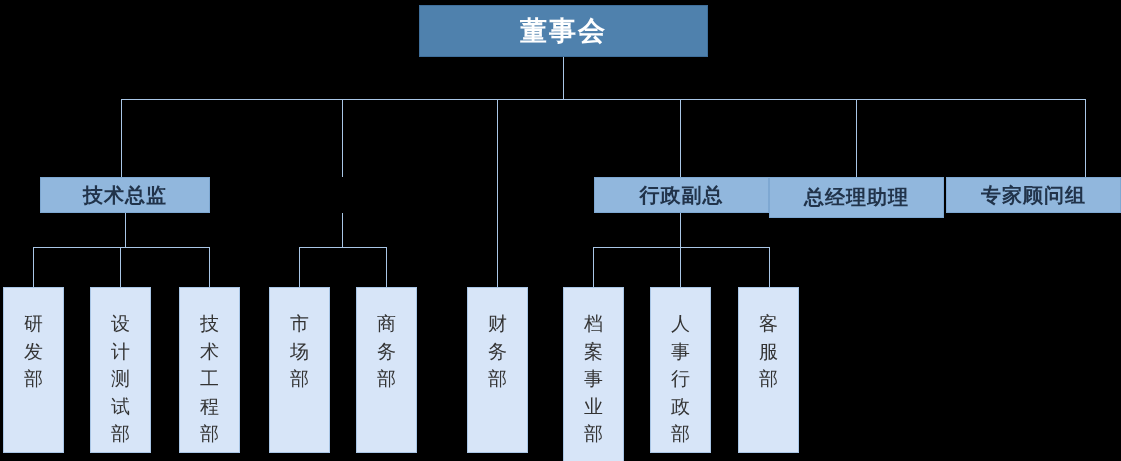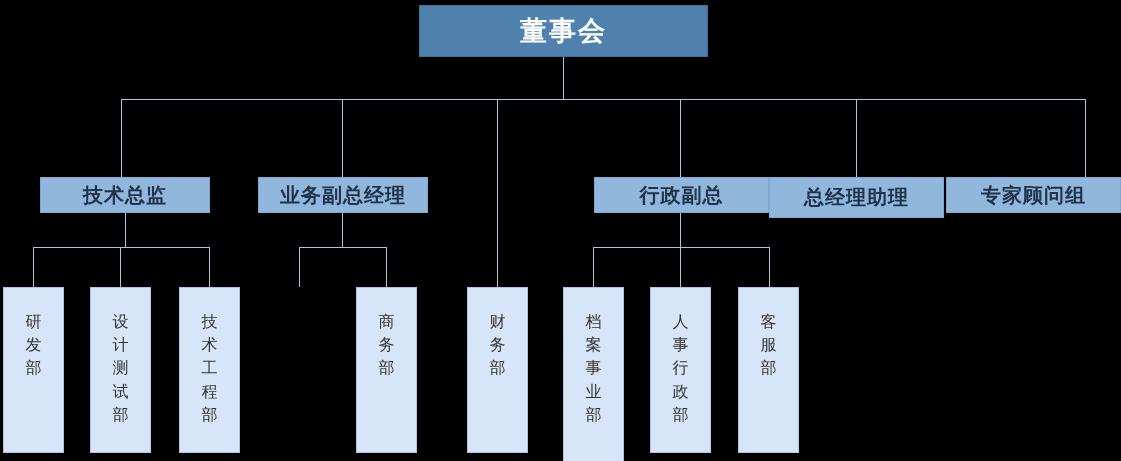--- a/index.html
+++ b/index.html
@@ -42,21 +42,21 @@
     font-weight: bold;
     font-size: 20px;
     letter-spacing: 1px;
   }
 
   .node.level-2 {
     background: #d7e5f8;
     border: 1px solid #a9c6e6;
     color: #333333;
     font-weight: normal;
-    font-size: 16px;
+    font-size: 19px;
     line-height: 1.45;
     padding-top: 22px;
     align-items: flex-start;
   }
 
   .vlabel {
     display: block;
     width: 1em;
     margin: 0 auto;
     word-break: break-all;
@@ -105,41 +105,41 @@
   <div class="conn v" style="left:680px; top:247px; height:40px;"></div>
   <div class="conn v" style="left:769px; top:247px; height:40px;"></div>
 
   <div class="node level-0" style="left:419px; top:5px; width:289px; height:52px;">
     <span>董事会</span>
   </div>
 
   <div class="node level-1" style="left:40px; top:177px; width:170px; height:36px;">
     <span>技术总监</span>
   </div>
-  <div class="node level-1" style="left:258px; top:177px; width:170px; height:36px;">
-    <span>业务副总经理</span>
-  </div>
   <div class="node level-1" style="left:594px; top:177px; width:175px; height:36px;">
     <span>行政副总</span>
   </div>
   <div class="node level-1" style="left:769px; top:177px; width:175px; height:41px;">
     <span>总经理助理</span>
   </div>
   <div class="node level-1" style="left:946px; top:177px; width:175px; height:36px;justify-content:center;">
     <span>专家顾问组</span>
   </div>
 
   <div class="node level-2" style="left:3px; top:287px; width:61px; height:166px;">
     <span class="vlabel">研发部</span>
   </div>
   <div class="node level-2" style="left:90px; top:287px; width:61px; height:166px;">
     <span class="vlabel">设计测试部</span>
   </div>
   <div class="node level-2" style="left:179px; top:287px; width:61px; height:166px;">
     <span class="vlabel">技术工程部</span>
+  </div>
+  <div class="node level-2" style="left:269px; top:287px; width:61px; height:166px;">
+    <span class="vlabel">市场部</span>
   </div>
   <div class="node level-2" style="left:356px; top:287px; width:61px; height:166px;">
     <span class="vlabel">商务部</span>
   </div>
   <div class="node level-2" style="left:467px; top:287px; width:61px; height:166px;">
     <span class="vlabel">财务部</span>
   </div>
   <div class="node level-2" style="left:563px; top:287px; width:61px; height:189px;">
     <span class="vlabel">档案事业部</span>
   </div>

